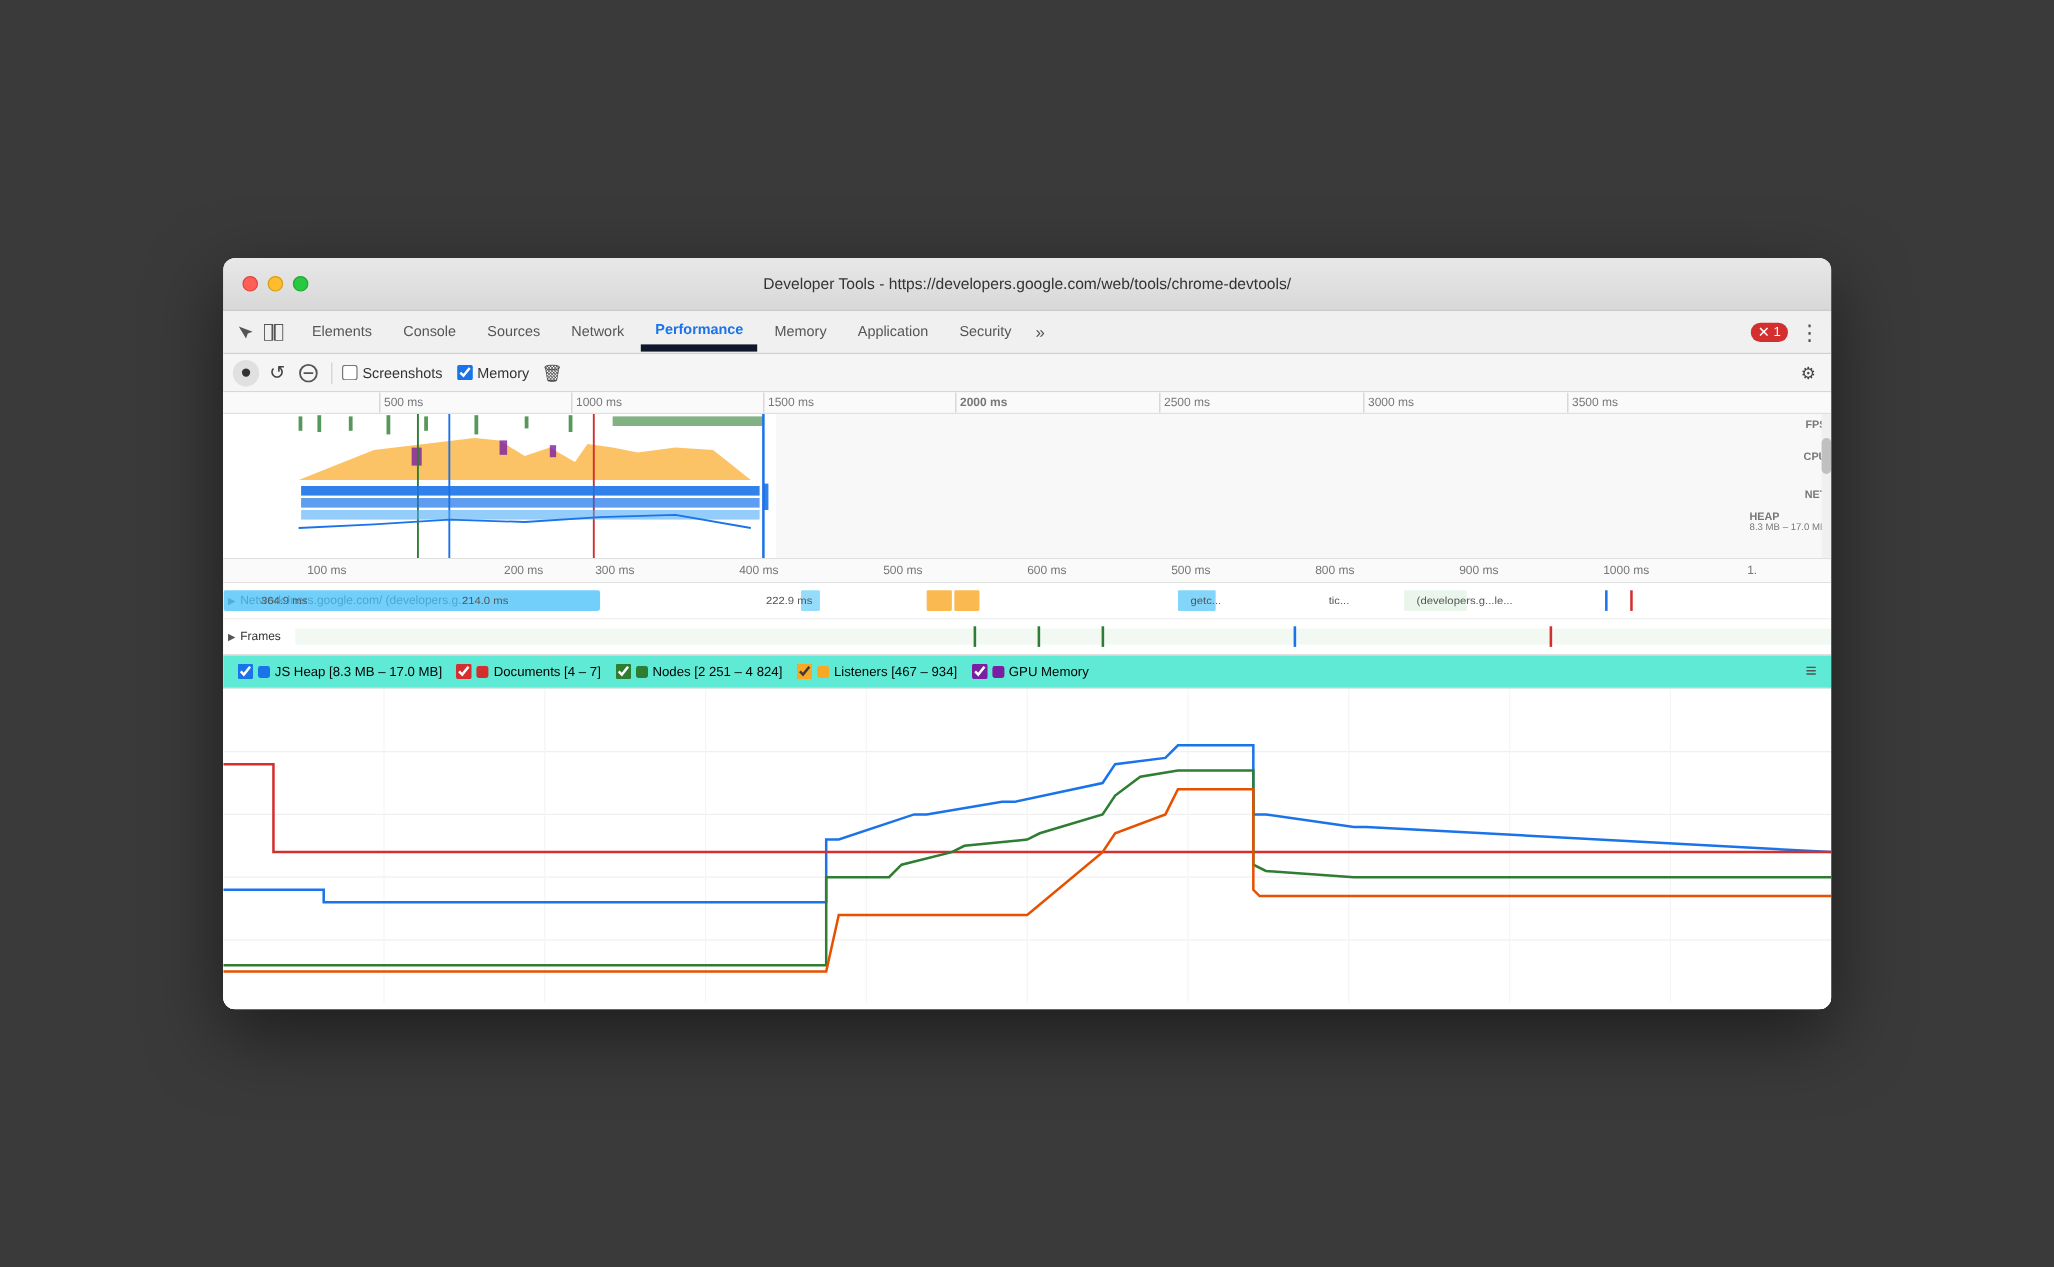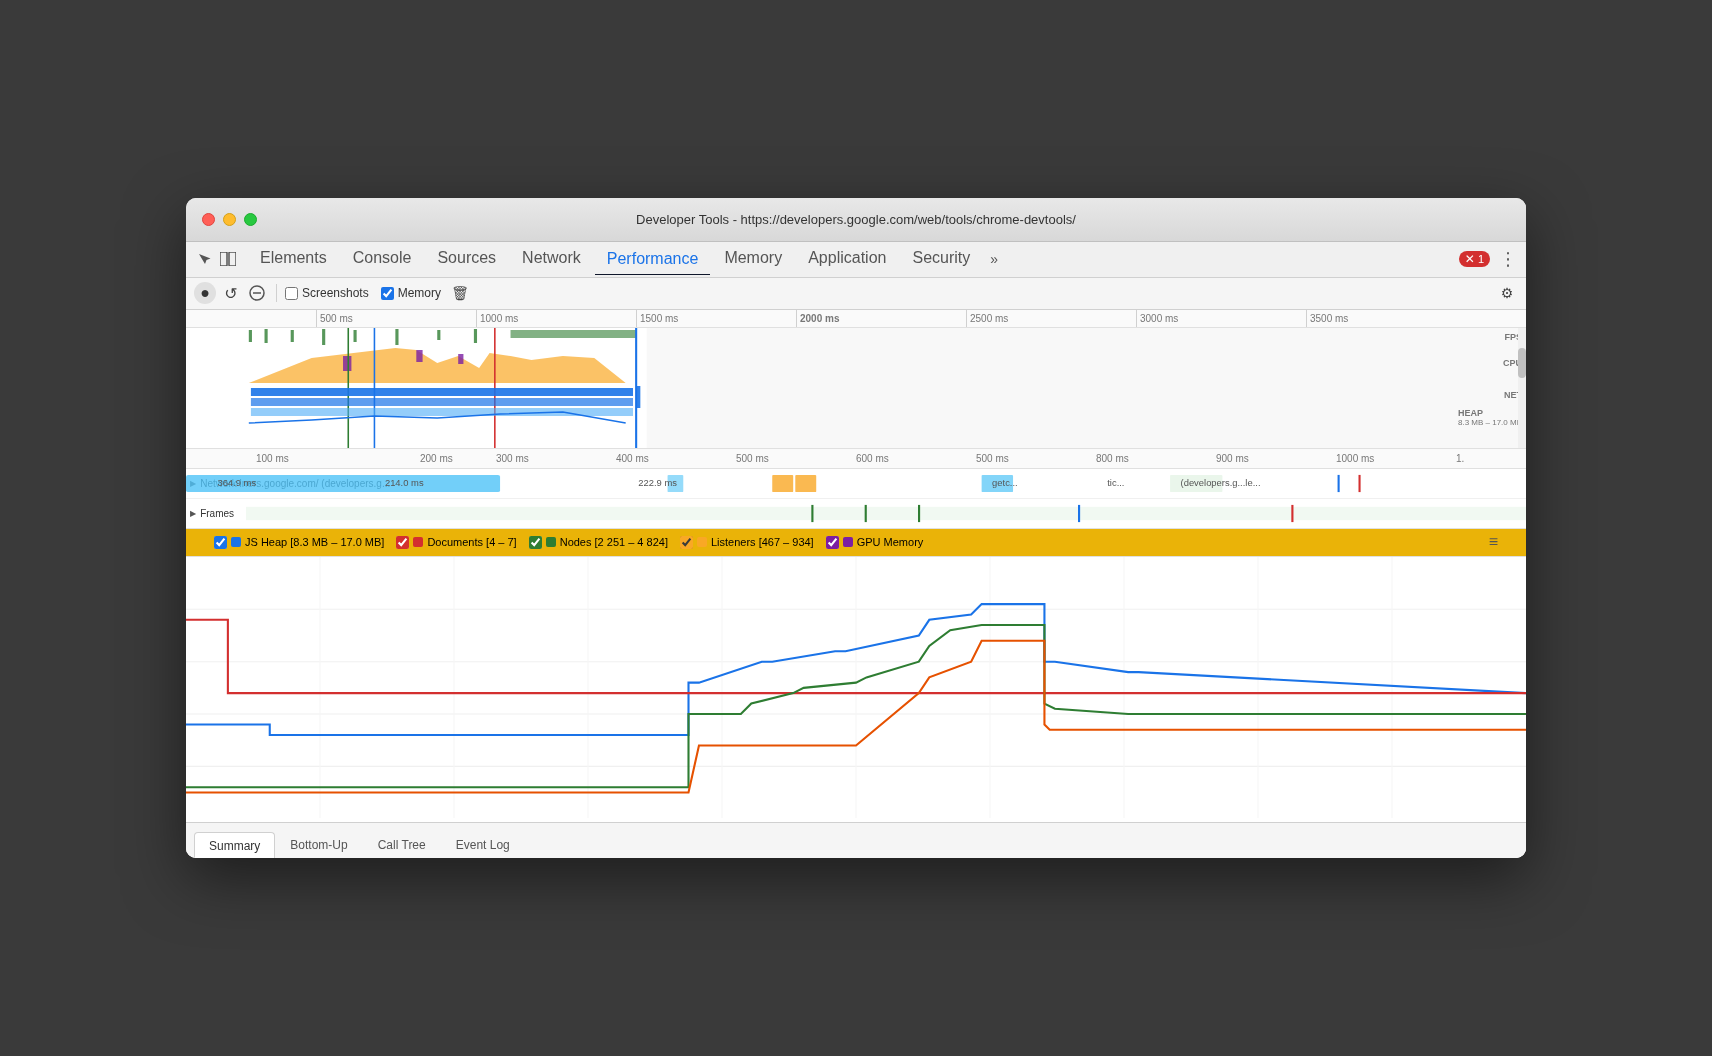--- a/index.html
+++ b/index.html
@@ -73,30 +73,30 @@
       height: 20px;
       display: flex;
       align-items: center;
       justify-content: center;
       color: #555;
       font-size: 14px;
       cursor: pointer;
     }
     .tab {
       padding: 6px 12px;
-      font-size: 16px;
+      font-size: 12px;
       color: #555;
       cursor: pointer;
       border-bottom: 2px solid transparent;
       white-space: nowrap;
     }
     .tab.active {
       color: #1a73e8;
-      border-bottom: 1px solid #0f172a;
-      font-weight: 400;
+      border-bottom: 6px solid #0f172a;
+      font-weight: 700;
     }
     .tab-more {
       font-size: 14px;
       color: #555;
       padding: 0 6px;
       cursor: pointer;
     }
     .tab-right {
       margin-left: auto;
       display: flex;
@@ -226,23 +226,23 @@
       align-items: center;
       gap: 4px;
       min-width: 60px;
     }
     .triangle { font-size: 8px; color: #555; }
     
     .memory-legend {
       display: flex;
       align-items: center;
       gap: 12px;
-      padding: 4px 28px;
+      padding: 4px 12px;
       border-bottom: 1px solid #e0e0e0;
-      background: #eab308;
+      background: #5eead4;
       font-size: 11px;
       height: 28px;
     }
     .legend-item {
       display: flex;
       align-items: center;
       gap: 4px;
     }
     .legend-checkbox {
       width: 13px;
@@ -574,21 +574,15 @@
 
         <polyline points="0,60 40,60 40,130 1280,130" fill="none" stroke="#d32f2f" stroke-width="2"></polyline>
 
         <polyline points="0,220 480,220 480,150 530,150 540,140 580,130 590,125 640,120 650,115 700,100 710,85 730,70 760,65 820,65 820,140 830,145 900,150 1280,150" fill="none" stroke="#2e7d32" stroke-width="2"></polyline>
 
         <polyline points="0,225 480,225 490,180 640,180 700,130 710,115 750,100 760,80 820,80 820,160 825,165 1280,165" fill="none" stroke="#e65100" stroke-width="2"></polyline>
 
       </svg>
     </div>
 
-    <div class="bottom-tabs">
-      <div class="bottom-tab active">Summary</div>
-      <div class="bottom-tab">Bottom-Up</div>
-      <div class="bottom-tab">Call Tree</div>
-      <div class="bottom-tab">Event Log</div>
-    </div>
 
   </div>
 </div>
 
 </body></html>

